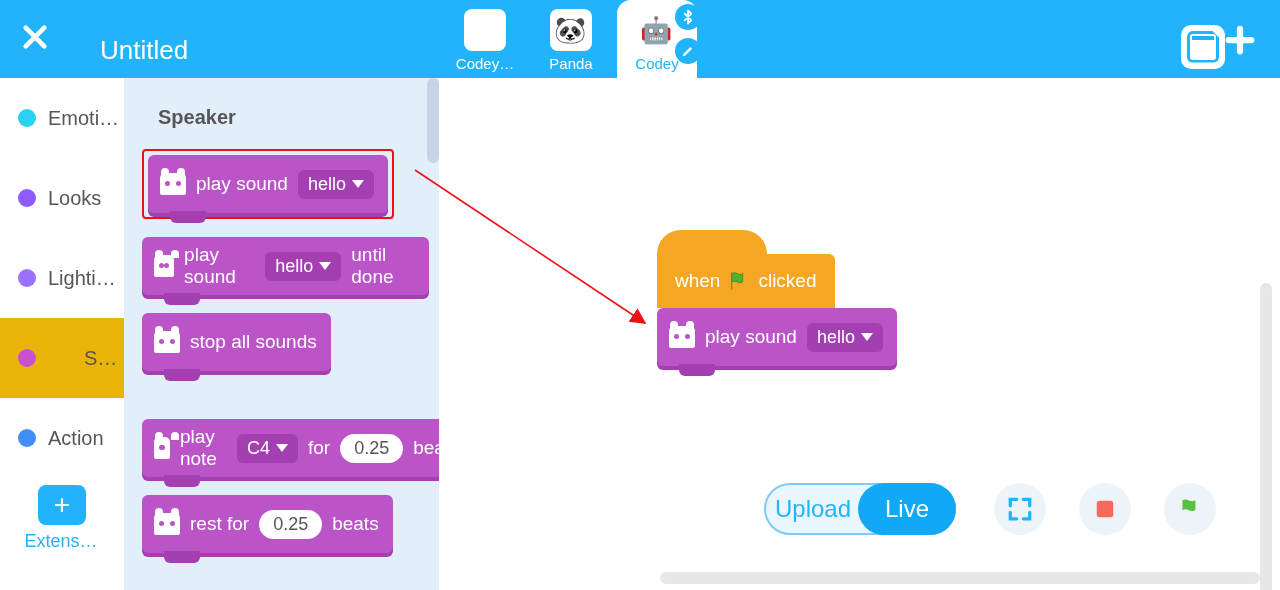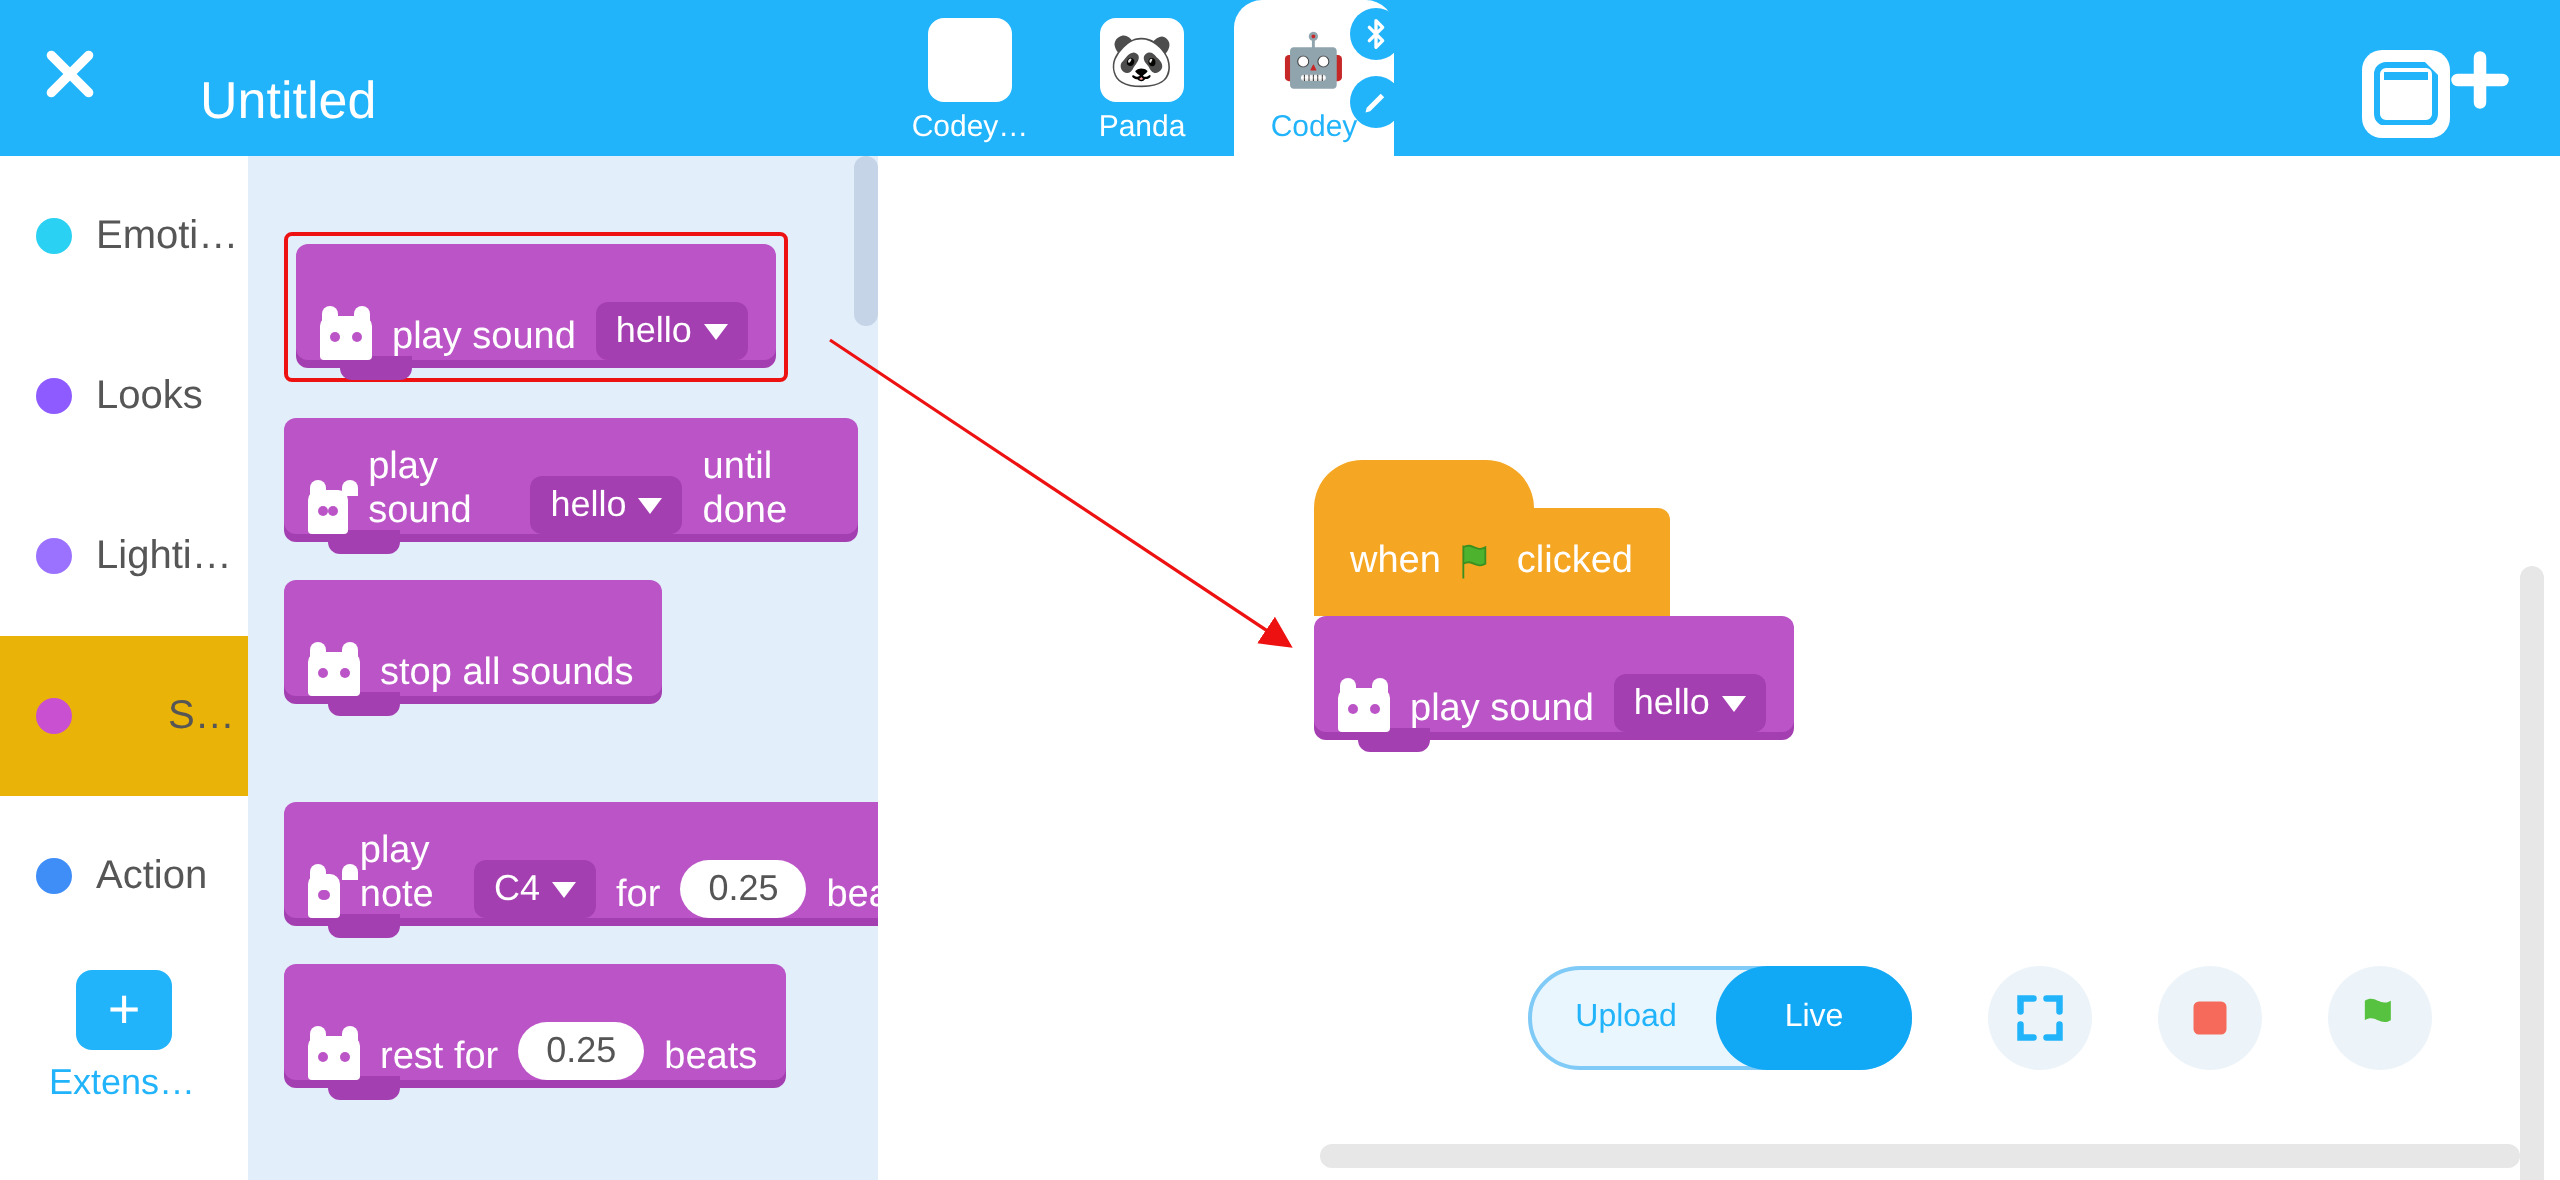--- a/index.html
+++ b/index.html
@@ -32,21 +32,21 @@
   .ext-icon { width:48px; height:40px; background:#22b4fb; border-radius:8px; color:#fff; font-size:28px; display:flex; align-items:center; justify-content:center; }
 
   
   .palette { position:absolute; left:124px; top:78px; width:315px; height: calc(100% - 78px); background:#e3eefb; padding: 20px 10px; }
   .palette-scroll-thumb { position:absolute; right:0; top:0; width:12px; height:85px; background:#c5d4e6; border-radius:6px; }
   .palette h3 { color:#565656; font-size:20px; margin: 8px 0 20px 24px; font-weight: bold; }
   .block-row { margin: 18px 0 18px 8px; }
   .gap-extra { margin-top:48px; }
 
   
-  .sblock { position:relative; display:inline-flex; align-items:flex-end; height:58px; background:#bb55c7; border-radius:6px 6px 6px 6px; color:#fff; font-size:19px; padding: 0 14px 0 12px; gap: 10px; box-shadow: 0 4px 0 #a43fb1; }
+  .sblock { position:relative; display:inline-flex; align-items:center; height:58px; background:#bb55c7; border-radius:6px 6px 6px 6px; color:#fff; font-size:19px; padding: 0 14px 0 12px; gap: 10px; box-shadow: 0 4px 0 #a43fb1; }
   .sblock::before { content:""; position:absolute; left:22px; bottom:-10px; width:36px; height:12px; background:#a43fb1; border-radius: 0 0 6px 6px; }
   .sblock .bicon { width:26px; height:22px; background:#fff; border-radius:5px 5px 2px 2px; position:relative; }
   .sblock .bicon::before { content:""; position:absolute; left:5px; top:8px; width:5px; height:5px; background:#bb55c7; border-radius:50%; }
   .sblock .bicon::after { content:""; position:absolute; right:5px; top:8px; width:5px; height:5px; background:#bb55c7; border-radius:50%; }
   .sblock .bicon .ears { position:absolute; width:26px; height:8px; top:-5px; left:0; }
   .sblock .bicon .ears::before, .sblock .bicon .ears::after { content:""; position:absolute; width:8px; height:8px; background:#fff; border-radius:50% 50% 0 0; top:0; }
   .sblock .bicon .ears::before { left:1px; } .sblock .bicon .ears::after { right:1px; }
   .pill { background:#a43fb1; border-radius:6px; padding: 4px 10px; display:inline-flex; align-items:center; gap:6px; font-size:18px; }
   .pill.white { background:#fff; color:#555; border-radius: 18px; padding: 4px 14px; }
   .tri { width:0; height:0; border-left:6px solid transparent; border-right:6px solid transparent; border-top:8px solid #fff; }
@@ -56,21 +56,21 @@
   .workspace { position:absolute; left:439px; top:78px; right:0; bottom:0; background:#fff; }
   .ws-cap { position:absolute; display:inline-block; }
   .hat { position:relative; background:#f5a623; color:#fff; font-size:19px; height:54px; display:inline-flex; align-items:center; padding: 0 18px 0 18px; border-radius: 0 6px 0 0; box-shadow:none; }
   .hat::before { content:""; position:absolute; left:0; top:-24px; width:110px; height:24px; background:#f5a623; border-radius: 26px 26px 0 0; }
   .hat::after { content:""; position:absolute; left:22px; bottom:-10px; width:36px; height:12px; background:#f5a623; border-radius: 0 0 6px 6px; }
   .hat .flag { width:22px; height:22px; display:inline-flex; margin: 0 8px; }
   .flag svg { width:22px; height:22px; }
 
   
   .mode-toggle { position:absolute; bottom:55px; left:calc(439px + 325px); width:192px; height:52px; border: 2px solid #7fcaf6; border-radius: 30px; background:#eaf6fe; display:flex; align-items:center; }
-  .mode-toggle .half { flex:1; text-align:center; font-size:16px; color:#22b4fb; display:flex; align-items:center; justify-content:center; height:100%; }
+  .mode-toggle .half { flex:1; text-align:center; font-size:24px; color:#22b4fb; display:flex; align-items:center; justify-content:center; height:100%; }
   .mode-toggle .half.active { background:#11a9f5; color:#fff; border-radius:26px; margin:-2px; height:calc(100% + 4px); width: calc(50% + 4px); flex: 0 0 auto; padding: 0 24px; }
   .round-btn { position:absolute; bottom:55px; width:52px; height:52px; border-radius:50%; background:#edf4f9; display:flex; align-items:center; justify-content:center; }
   .ws-scrollbar-h { position:absolute; left:660px; bottom:6px; width:600px; height:12px; background:#e7e7e7; border-radius:6px; }
   .ws-scrollbar-v { position:absolute; right:8px; top:205px; width:12px; height:330px; background:#e7e7e7; border-radius:6px; }
 
   .arrow-svg { position:absolute; left:410px; top:165px; pointer-events:none; }
 
   .trunc { white-space: nowrap; overflow: hidden; text-overflow: ellipsis; max-width: 75px; }
 </style>
 </head>
@@ -140,20 +140,21 @@
       <span class="trunc">Action</span>
     </div>
   <div class="cat ext">
     <div class="ext-icon">+</div>
     <span class="trunc">Extensi…</span>
   </div>
 </div>
 
 <div class="palette">
   <div class="palette-scroll-thumb"></div>
+  <h3>Speaker</h3>
 
   <div class="block-row">
     <span class="highlight">
       <span class="sblock">
         <span class="bicon">
             <span class="ears"></span>
           </span>
         <span>play sound</span>
         <span class="pill">
             <span>hello</span>

